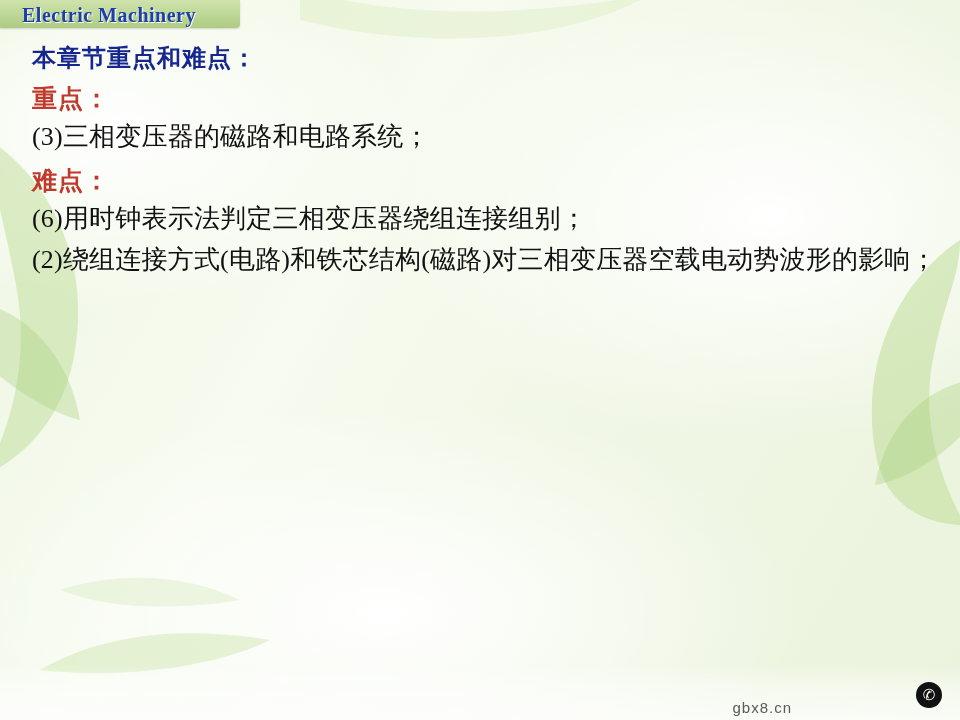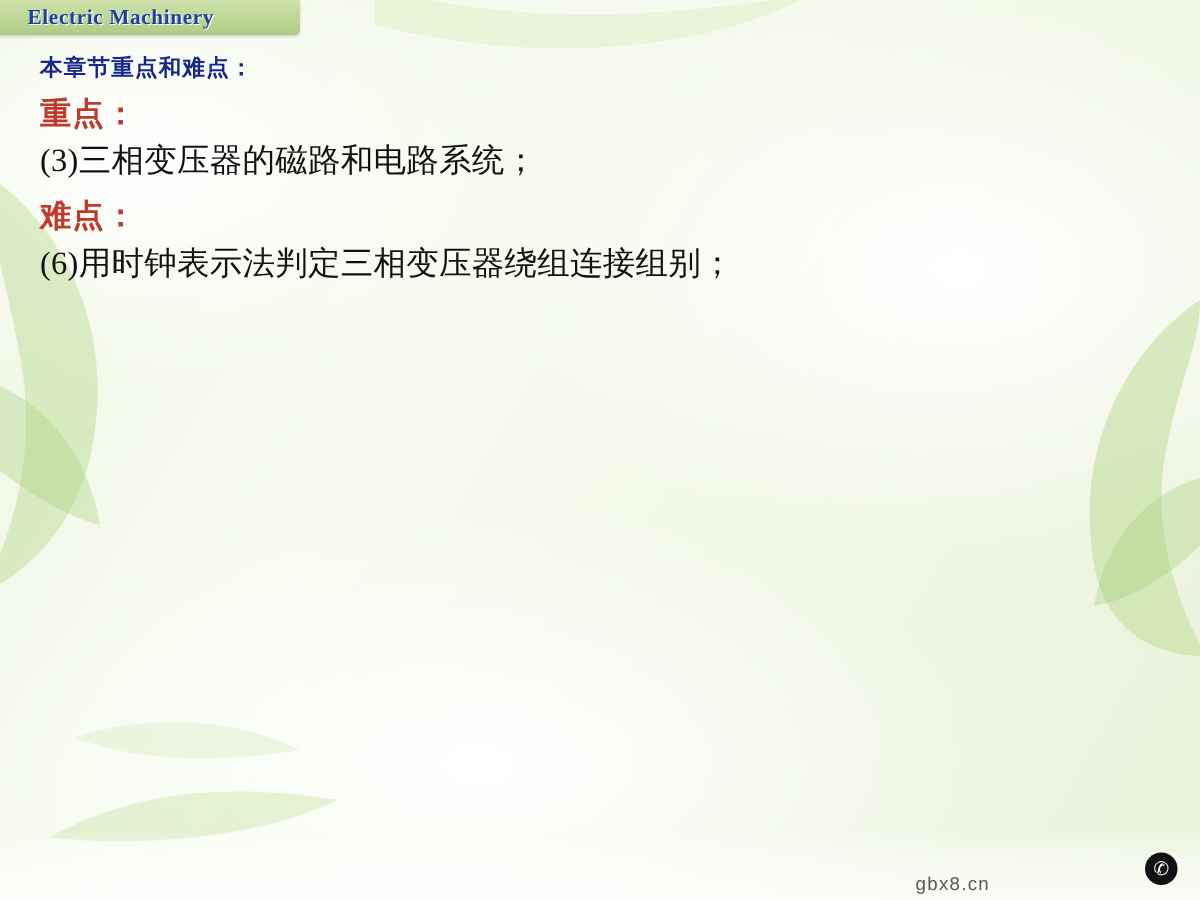--- a/index.html
+++ b/index.html
@@ -41,37 +41,37 @@
     border-bottom-right-radius: 4px;
     box-shadow: 0 1px 2px rgba(0,0,0,0.15);
   }
   .titlebar-text {
     position: absolute;
     top: 4px;
     left: 22px;
     font-family: "Liberation Serif", serif;
     font-weight: bold;
     font-style: normal;
-    font-size: 17px;
+    font-size: 20px;
     letter-spacing: 0.5px;
     color: #1f3fa8;
     text-shadow: 1px 1px 0 #ffffff;
   }
 
   
   .content {
     position: absolute;
     left: 18px;
     top: 42px;
     width: 928px;
   }
   .heading {
     font-family: "Liberation Sans", sans-serif;
     font-weight: bold;
-    font-size: 18px;
+    font-size: 24px;
     color: #16268f;
     letter-spacing: 1px;
     margin: 0 0 6px 14px;
   }
   .subheading {
     font-family: "Liberation Sans", sans-serif;
     font-weight: bold;
     font-size: 25px;
     color: #c0392b;
     letter-spacing: 1px;
@@ -176,20 +176,21 @@
 
   <div class="content">
 
     <div class="heading">本章节重点和难点：</div>
 
     <div class="subheading">重点：</div>
     <div class="line">(3)三相变压器的磁路和电路系统；</div>
 
     <div class="subheading">难点：</div>
     <div class="line">(6)用时钟表示法判定三相变压器绕组连接组别；</div>
+    <div class="line tight">(2)绕组连接方式(电路)和铁芯结构(磁路)对三相变压器空载电动势波形的影响；</div>
 
   </div>
 
   <div class="footer">
     <div class="footer-url">gbx8.cn</div>
     <div class="footer-inner">
       <div class="footer-badge">✆</div>
     </div>
   </div>
 

